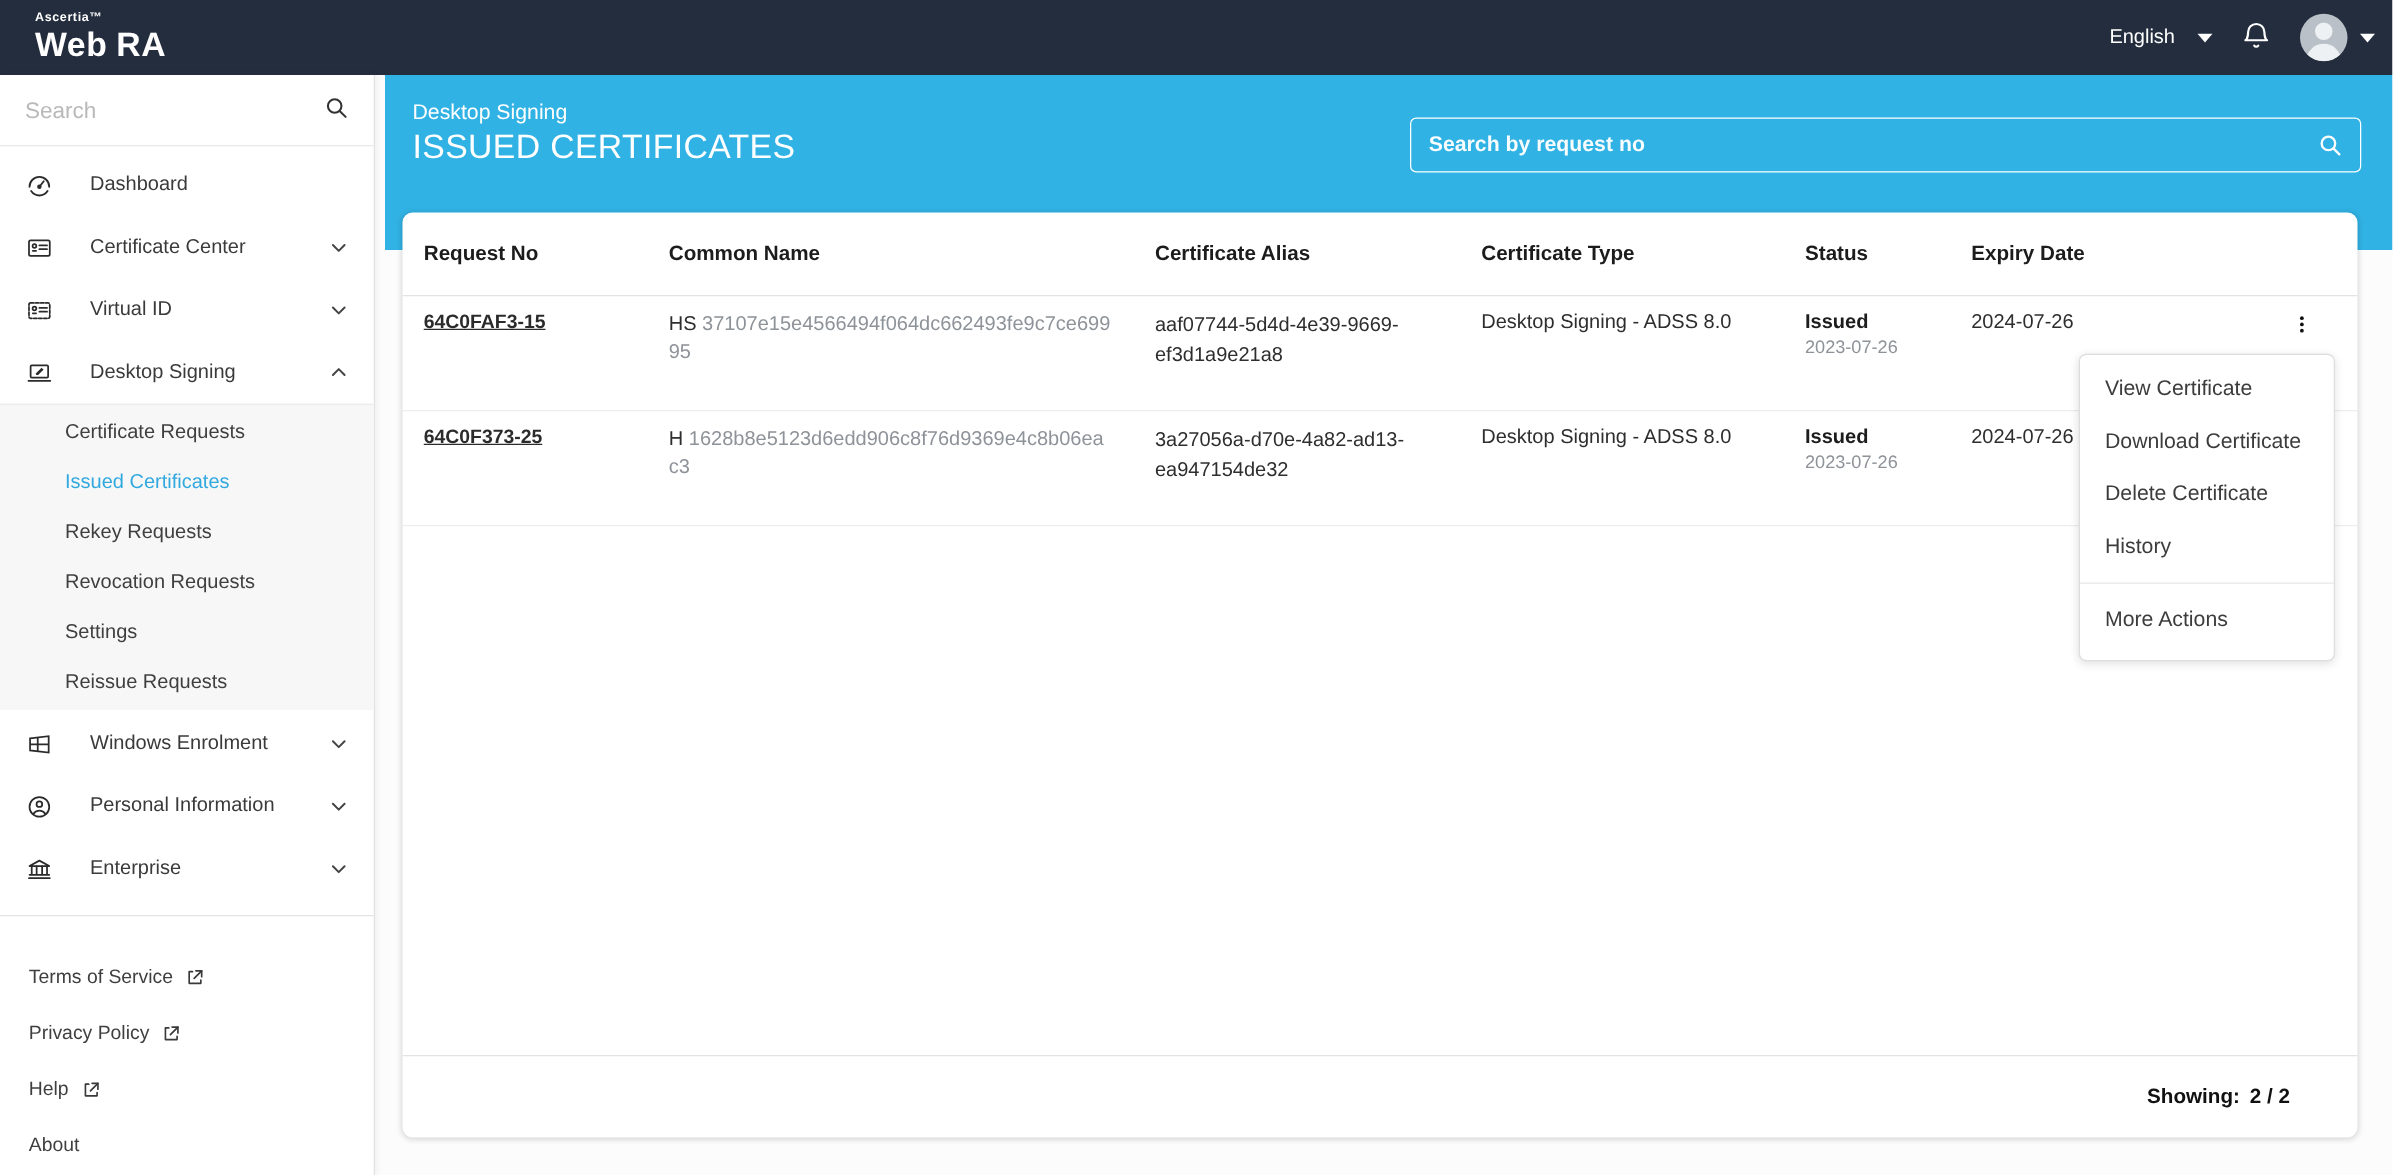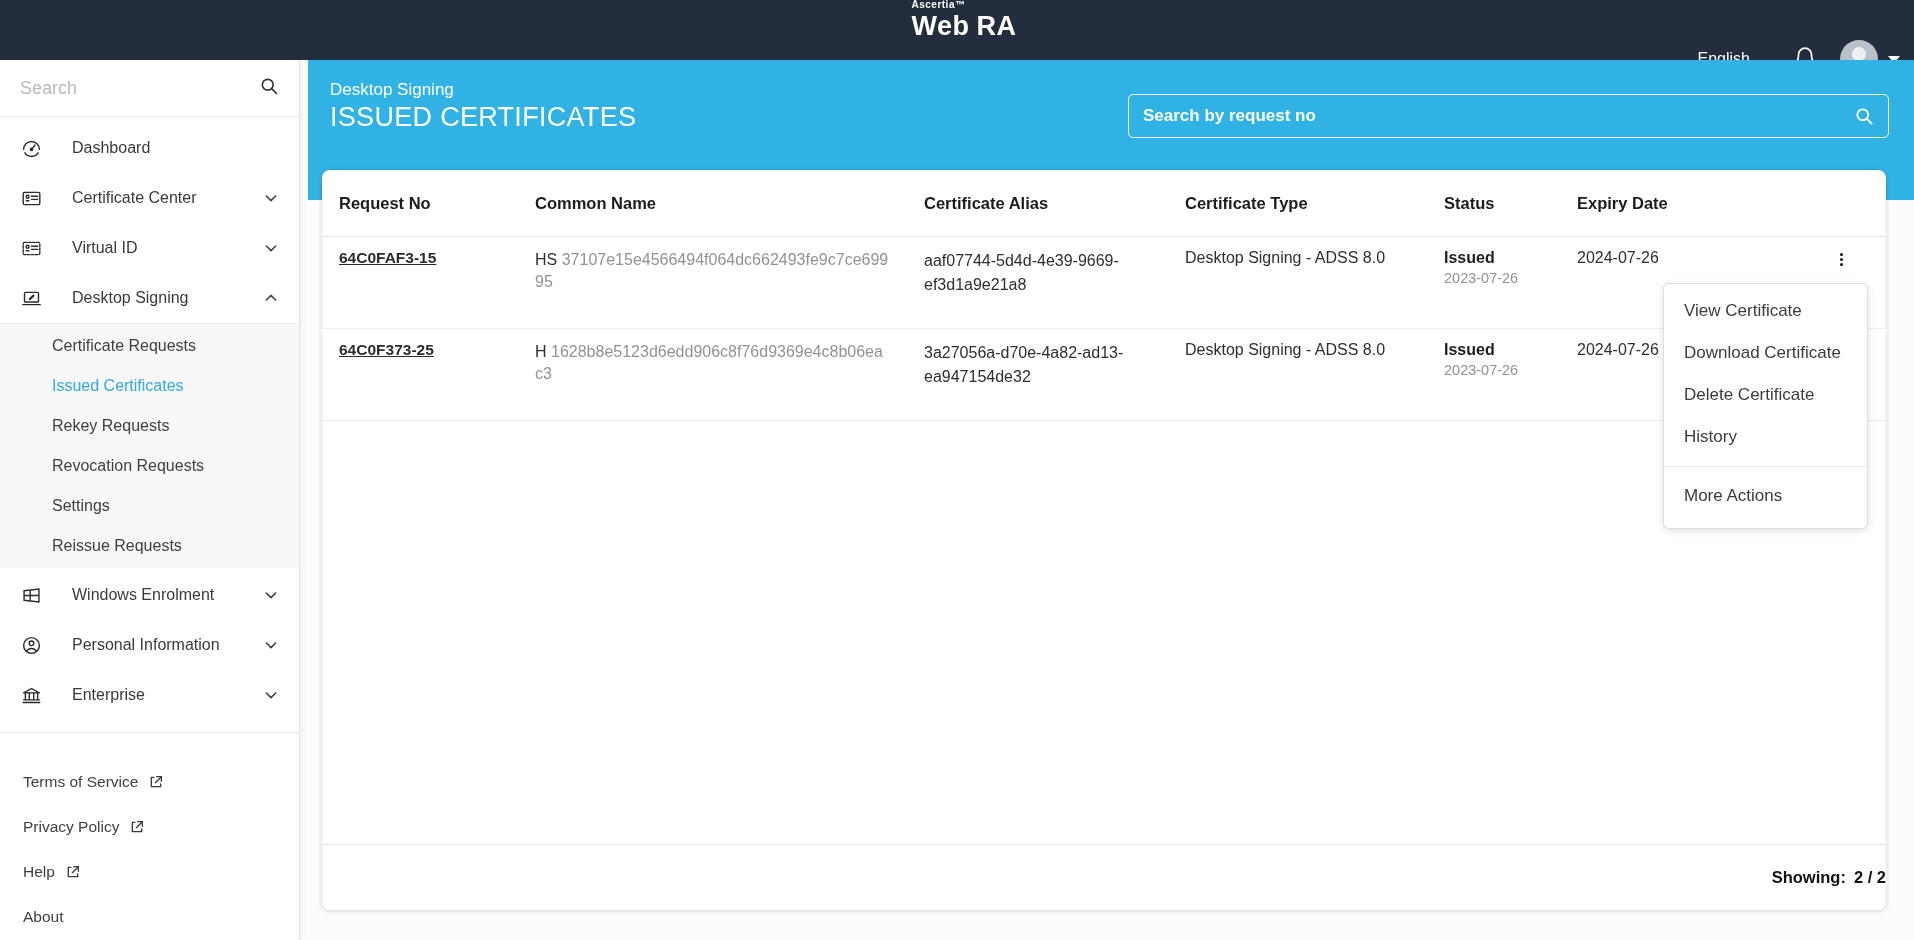--- a/index.html
+++ b/index.html
@@ -1,27 +1,27 @@
 <!DOCTYPE html>
 <html><head>
 <meta charset="utf-8">
 <style>
   * { margin:0; padding:0; box-sizing:border-box; }
   html,body { width:1914px; height:940px; overflow:hidden; background:#fff;
     font-family:"Liberation Sans", sans-serif; }
 
   
   .navbar { position:relative; height:60px; background:#232d3e; color:#fff;
-    display:flex; align-items:center; padding:0 14px 0 28px;flex-direction:column; }
+    display:flex; align-items:center; padding:0 14px 0 28px; }
   .brand { display:flex; flex-direction:column; line-height:1; cursor:pointer; }
   .brand-top { font-size:10px; font-weight:700; letter-spacing:.5px; margin-bottom:3px; }
   .brand-main { font-size:27px; font-weight:700; letter-spacing:.5px; display:flex; }
   .brand-main .p2 { margin-left:7px; }
   .nav-right { margin-left:auto; display:flex; align-items:center; gap:22px; }
-  .lang { display:flex; align-items:flex-end; gap:8px; font-size:16px; cursor:pointer; }
+  .lang { display:flex; align-items:center; gap:18px; font-size:16px; cursor:pointer; }
   .caret-down { width:0; height:0; border-left:6px solid transparent;
     border-right:6px solid transparent; border-top:7px solid #fff; display:inline-block; }
   .bell { color:#fff; cursor:pointer; display:flex; }
   .avatar-wrap { display:flex; align-items:center; gap:10px; cursor:pointer; }
   .avatar { width:38px; height:38px; border-radius:50%; background:#b9c0c7; overflow:hidden;
     display:flex; align-items:flex-end; justify-content:center; }
 
   
   .shell { display:flex; height:880px; }
 
@@ -85,21 +85,21 @@
     font-size:15.5px; }
   .cn-prefix { color:#2e2e2e; }
   .cn-hash { color:#8e9399; word-break:break-all; }
   .alias-txt { word-break:break-word; }
   .status-main { font-weight:700; color:#1d1d1d; margin-bottom:3px; }
   .status-date { color:#8e9399; font-size:14.5px; }
   .kebab { display:flex; flex-direction:column; gap:2px; cursor:pointer; padding:4px; }
   .kebab i { width:3px; height:3px; border-radius:50%; background:#111; }
   .t-spacer { flex:1; }
   .t-foot { height:66px; border-top:1px solid #e3e3e3; display:flex; align-items:center;
-    justify-content:flex-end; font-size:16.5px; font-weight:700;
+    justify-content:flex-end; padding-right:54px; font-size:16.5px; font-weight:700;
     color:#111; gap:8px; }
 
   
   .ctx-menu { position:absolute; left:1363px; top:223px; width:205px; background:#fff;
     border:1px solid #ddd; border-radius:6px; box-shadow:0 2px 8px rgba(0,0,0,.12);
     z-index:30; padding:6px 0; }
   .ctx-item { padding:11px 20px; font-size:17px; color:#3c3c3c; cursor:pointer;
     white-space:nowrap; }
   .ctx-div { border-top:1px solid #e8e8e8; margin:8px 0; }
   .ctx-item.more { padding-bottom:16px; }

